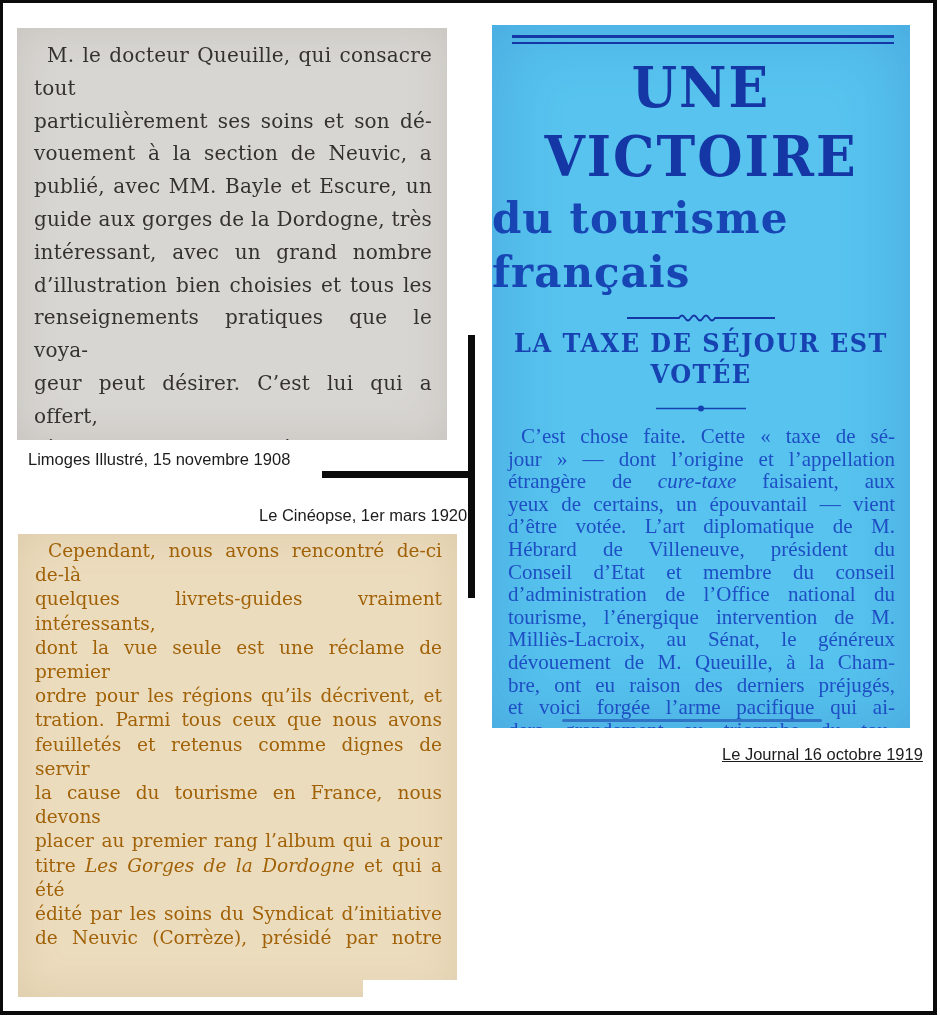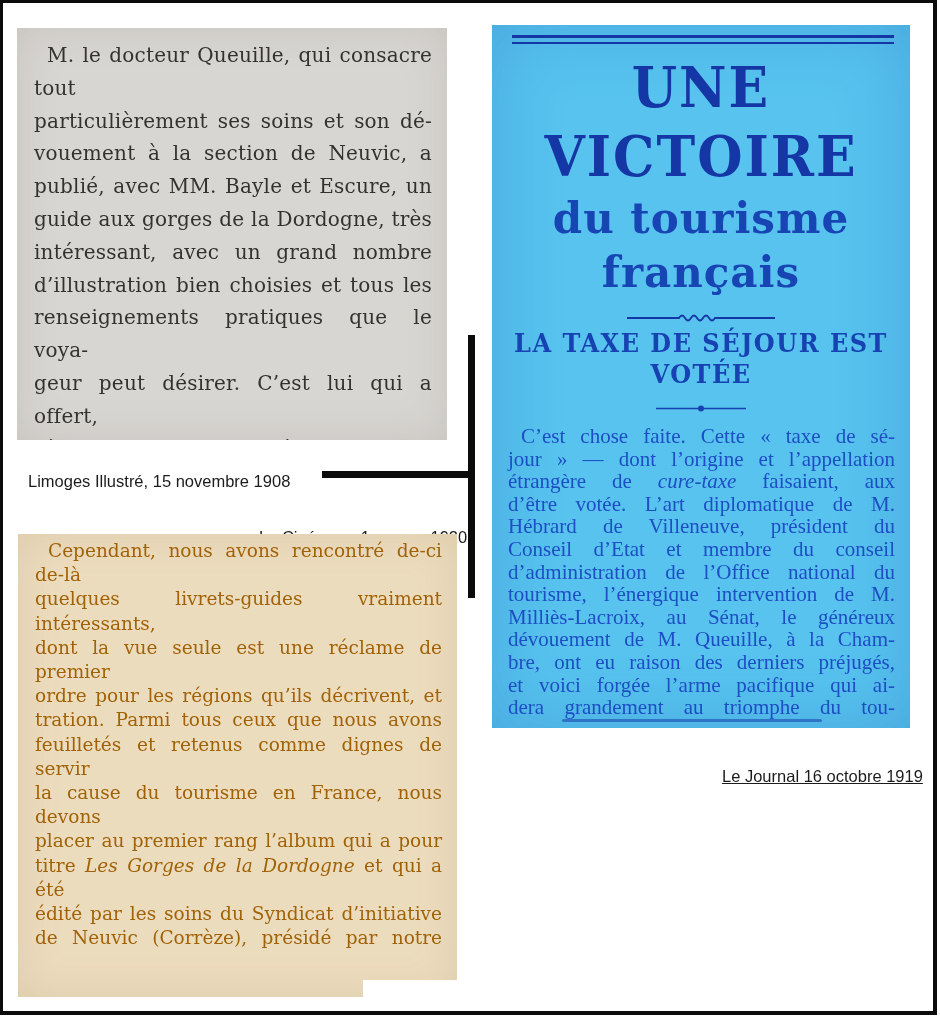--- a/index.html
+++ b/index.html
@@ -74,21 +74,20 @@
     text-align: center;
     font-size: 52px;
     line-height: 64px;
     font-weight: bold;
     letter-spacing: 2px;
     color: #1537a6;
     transform: scaleY(1.08);
   }
   .headline2 {
     margin-top: 6px;
-    text-align: center;
     font-size: 42px;
     line-height: 54px;
     font-weight: bold;
     letter-spacing: 1px;
     color: #1845b4;
   }
   .squiggle-wrap { margin-top: 9px; text-align: center; height: 13px; }
   .subhead {
     margin-top: 7px;
     text-align: center;
@@ -118,21 +117,20 @@
   .tline { text-align: justify; text-align-last: justify; }
   .tline.first { text-indent: 13px; }
   
   .caption {
     position: absolute;
     color: #1c1c1c;
     font-size: 16.5px;
     line-height: 20px;
     white-space: nowrap;
     font-family: "Liberation Sans", sans-serif;
-    margin-top: 22px;
   }
   #caption-limoges { left: 28px; top: 449px; }
   #caption-cineopse { left: 259px; top: 505px; }
   #caption-journal { left: 722px; top: 744px; text-decoration: underline; }
   
   .bar { position: absolute; background: #0b0b0b; }
   #bar-vertical { left: 468px; top: 335px; width: 7px; height: 263px; }
   #bar-horizontal { left: 322px; top: 471px; width: 146px; height: 7px; }
 </style>
 </head>
@@ -193,20 +191,21 @@
     <div class="ruledot-wrap">
       <svg width="90" height="7" viewBox="0 0 90 7">
         <line x1="0" y1="3.5" x2="90" y2="3.5" stroke="#1642b2" stroke-width="1.6"></line>
         <circle cx="45" cy="3.5" r="3" fill="#1642b2"></circle>
       </svg>
     </div>
     <div class="journal-body">
         <div class="tline first">C’est chose faite. Cette « taxe de sé-</div>
         <div class="tline">jour » — dont l’origine et l’appellation</div>
         <div class="tline">étrangère de <i>cure-taxe</i> faisaient, aux</div>
+        <div class="tline">yeux de certains, un épouvantail — vient</div>
         <div class="tline">d’être votée. L’art diplomatique de M.</div>
         <div class="tline">Hébrard de Villeneuve, président du</div>
         <div class="tline">Conseil d’Etat et membre du conseil</div>
         <div class="tline">d’administration de l’Office national du</div>
         <div class="tline">tourisme, l’énergique intervention de M.</div>
         <div class="tline">Milliès-Lacroix, au Sénat, le généreux</div>
         <div class="tline">dévouement de M. Queuille, à la Cham-</div>
         <div class="tline">bre, ont eu raison des derniers préjugés,</div>
         <div class="tline">et voici forgée l’arme pacifique qui ai-</div>
         <div class="tline">dera grandement au triomphe du tou-</div>

